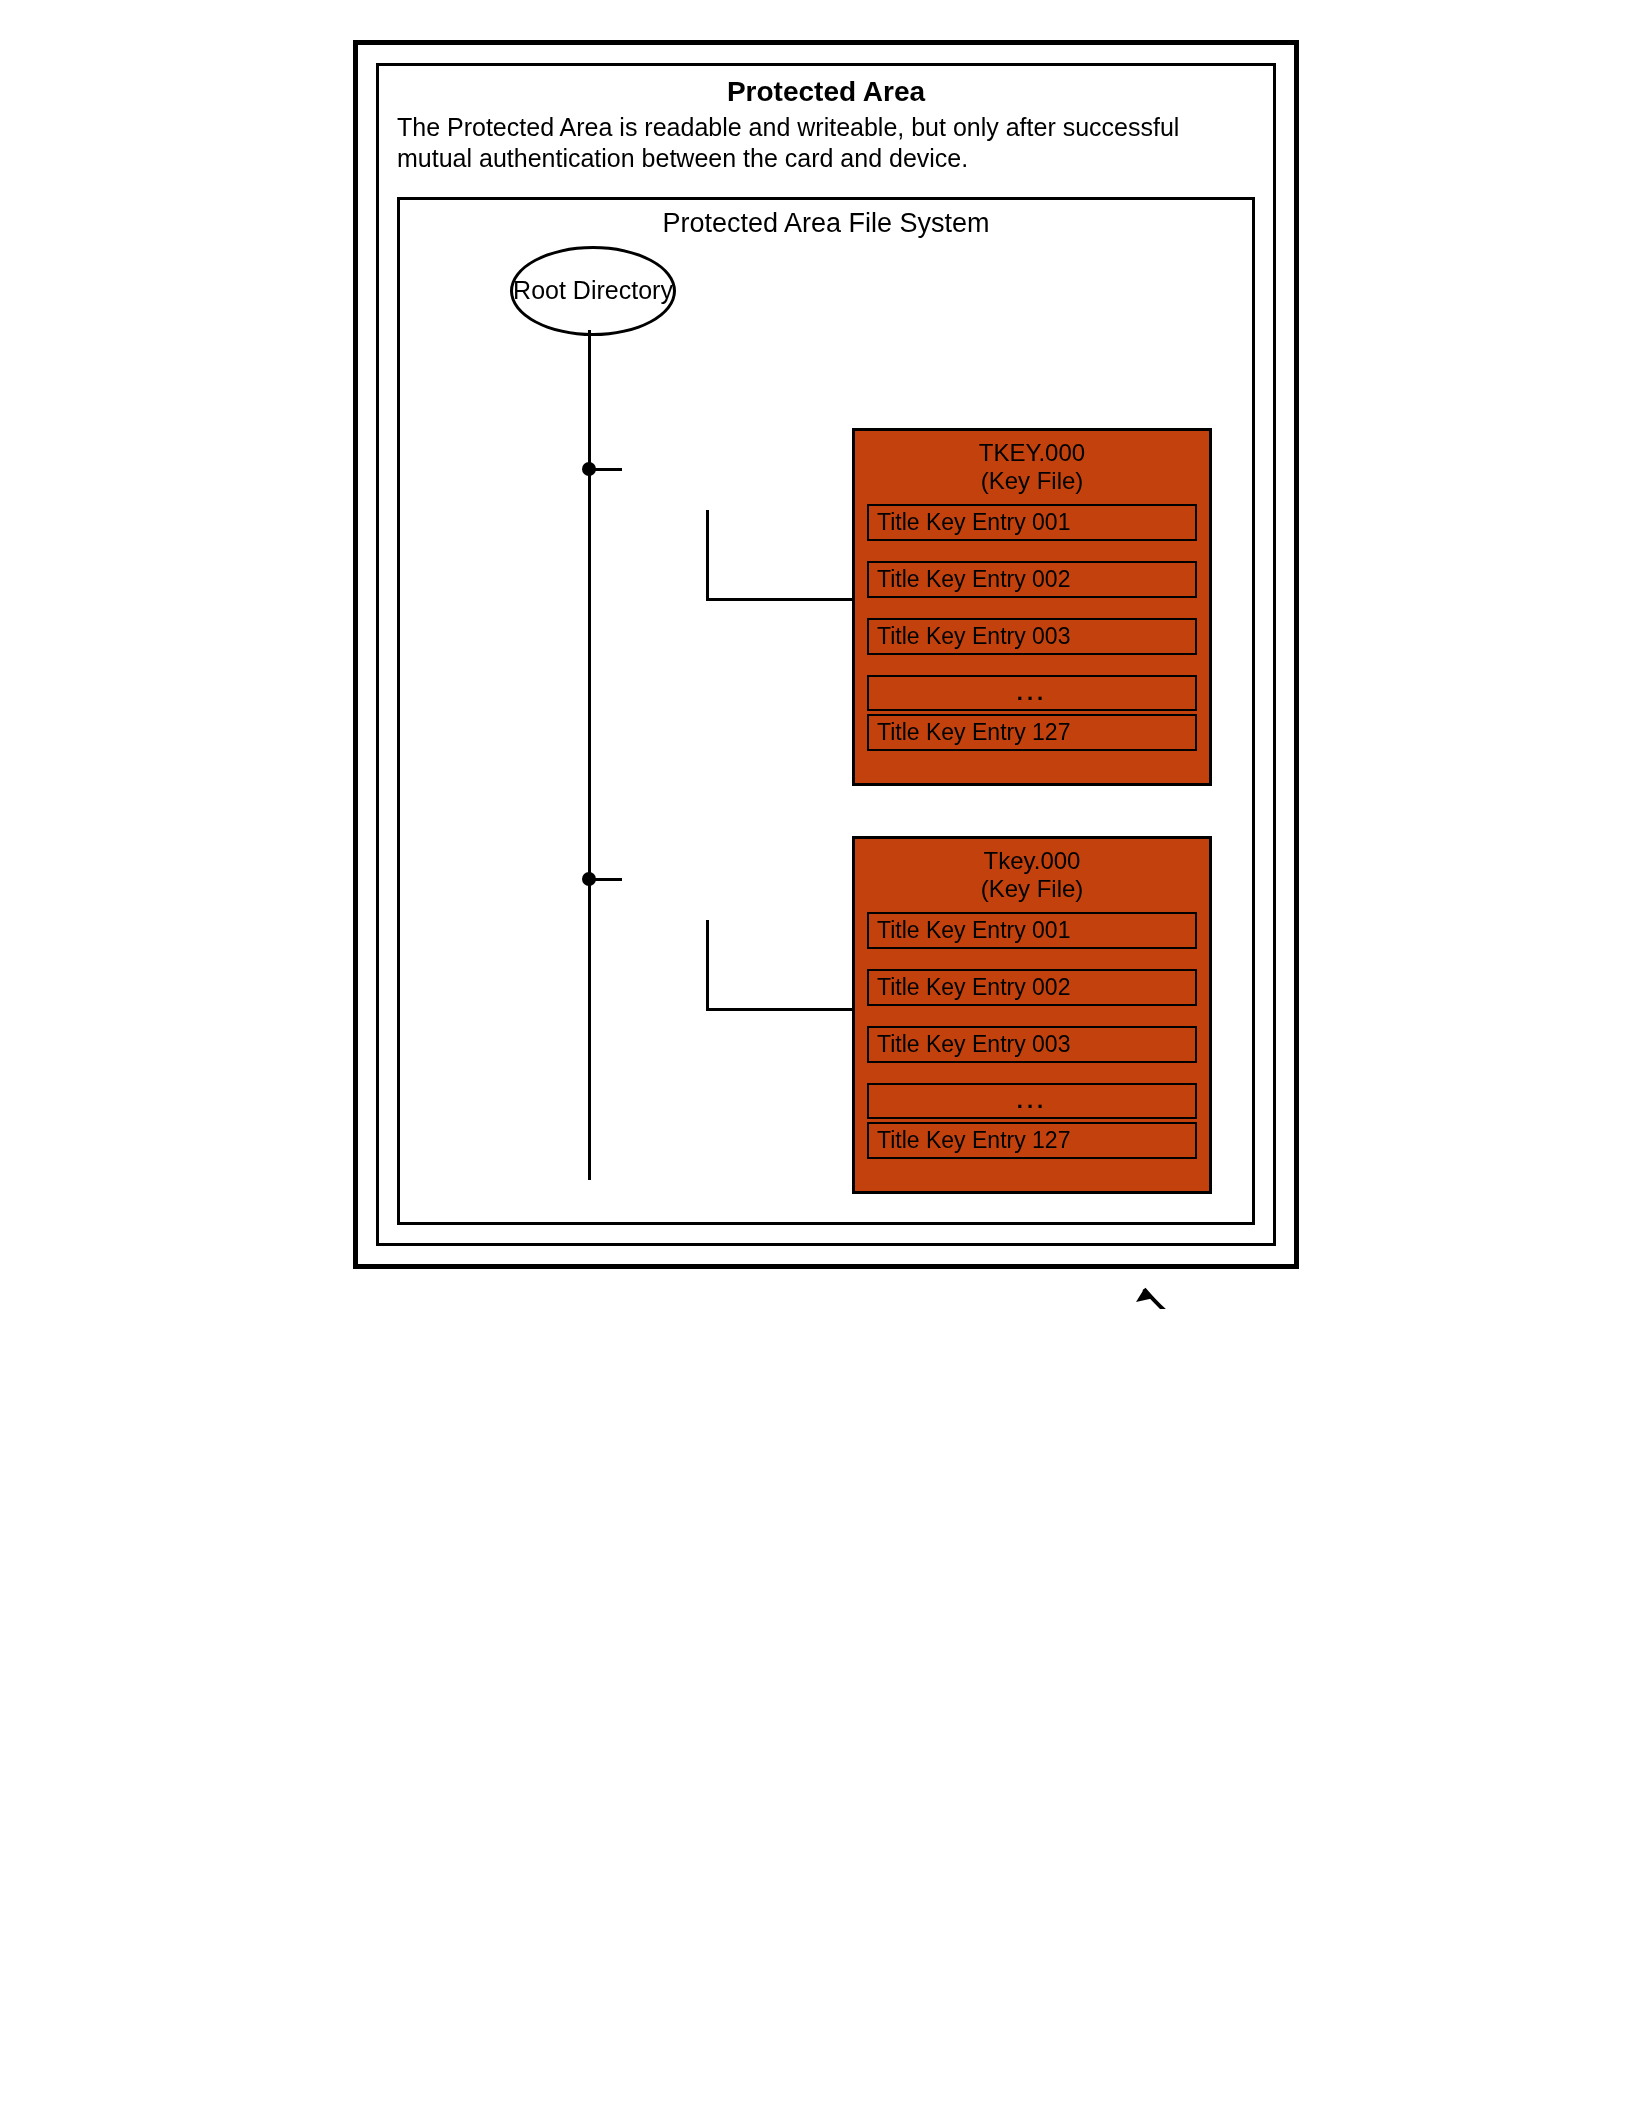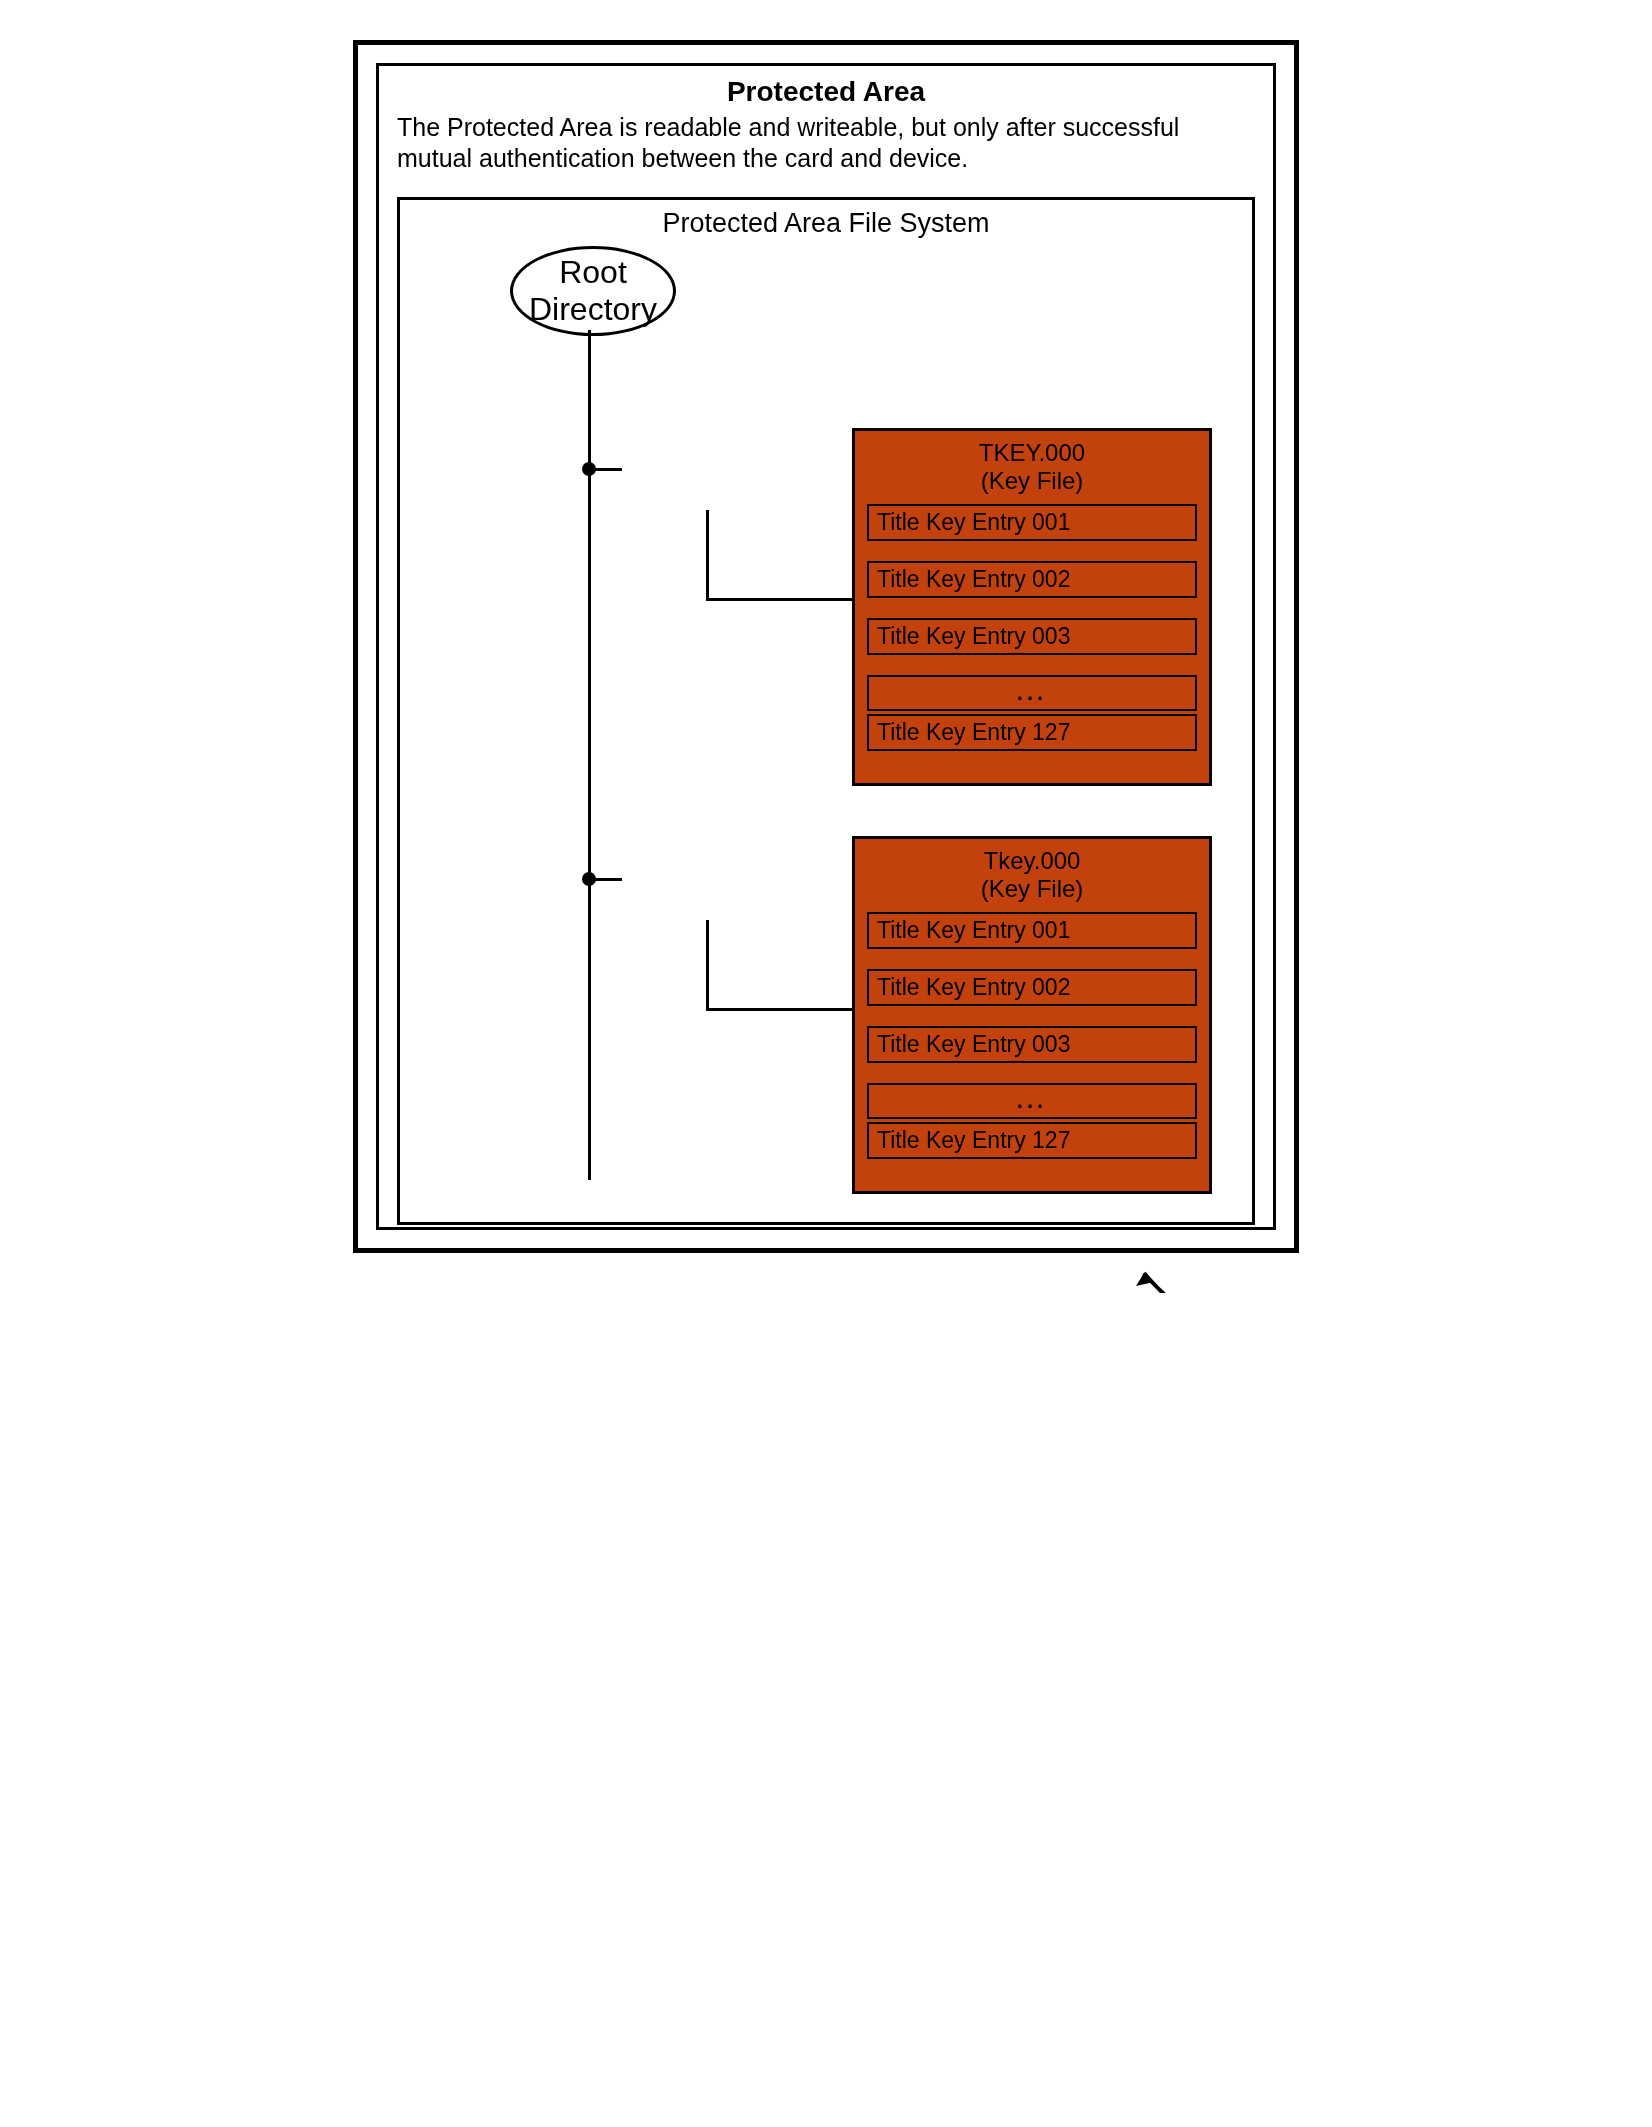--- a/index.html
+++ b/index.html
@@ -10,21 +10,21 @@
   }
   .outer-frame {
     border: 5px solid #000;
     padding: 18px;
     width: 900px;
     margin: 0 auto;
     position: relative;
   }
   .protected-area {
     border: 3px solid #000;
-    padding: 10px 18px 2px 18px;
+    padding: 10px 18px 18px 18px;
   }
   .pa-title {
     text-align: center;
     font-weight: bold;
     font-size: 28px;
     margin-bottom: 4px;
   }
   .pa-desc {
     text-align: left;
     font-size: 25px;
@@ -45,21 +45,21 @@
   }
   .ellipse {
     position: absolute;
     border: 3px solid #000;
     border-radius: 50%;
     background: #fff;
     display: flex;
     align-items: center;
     justify-content: center;
     text-align: center;
-    font-size: 32px;
+    font-size: 25px;
     line-height: 1.15;
   }
   .root-ellipse {
     width: 160px; height: 84px;
     left: 110px; top: 46px;
   }
   .p1-ellipse {
     width: 170px; height: 80px;
     left: 220px; top: 230px;
   }

